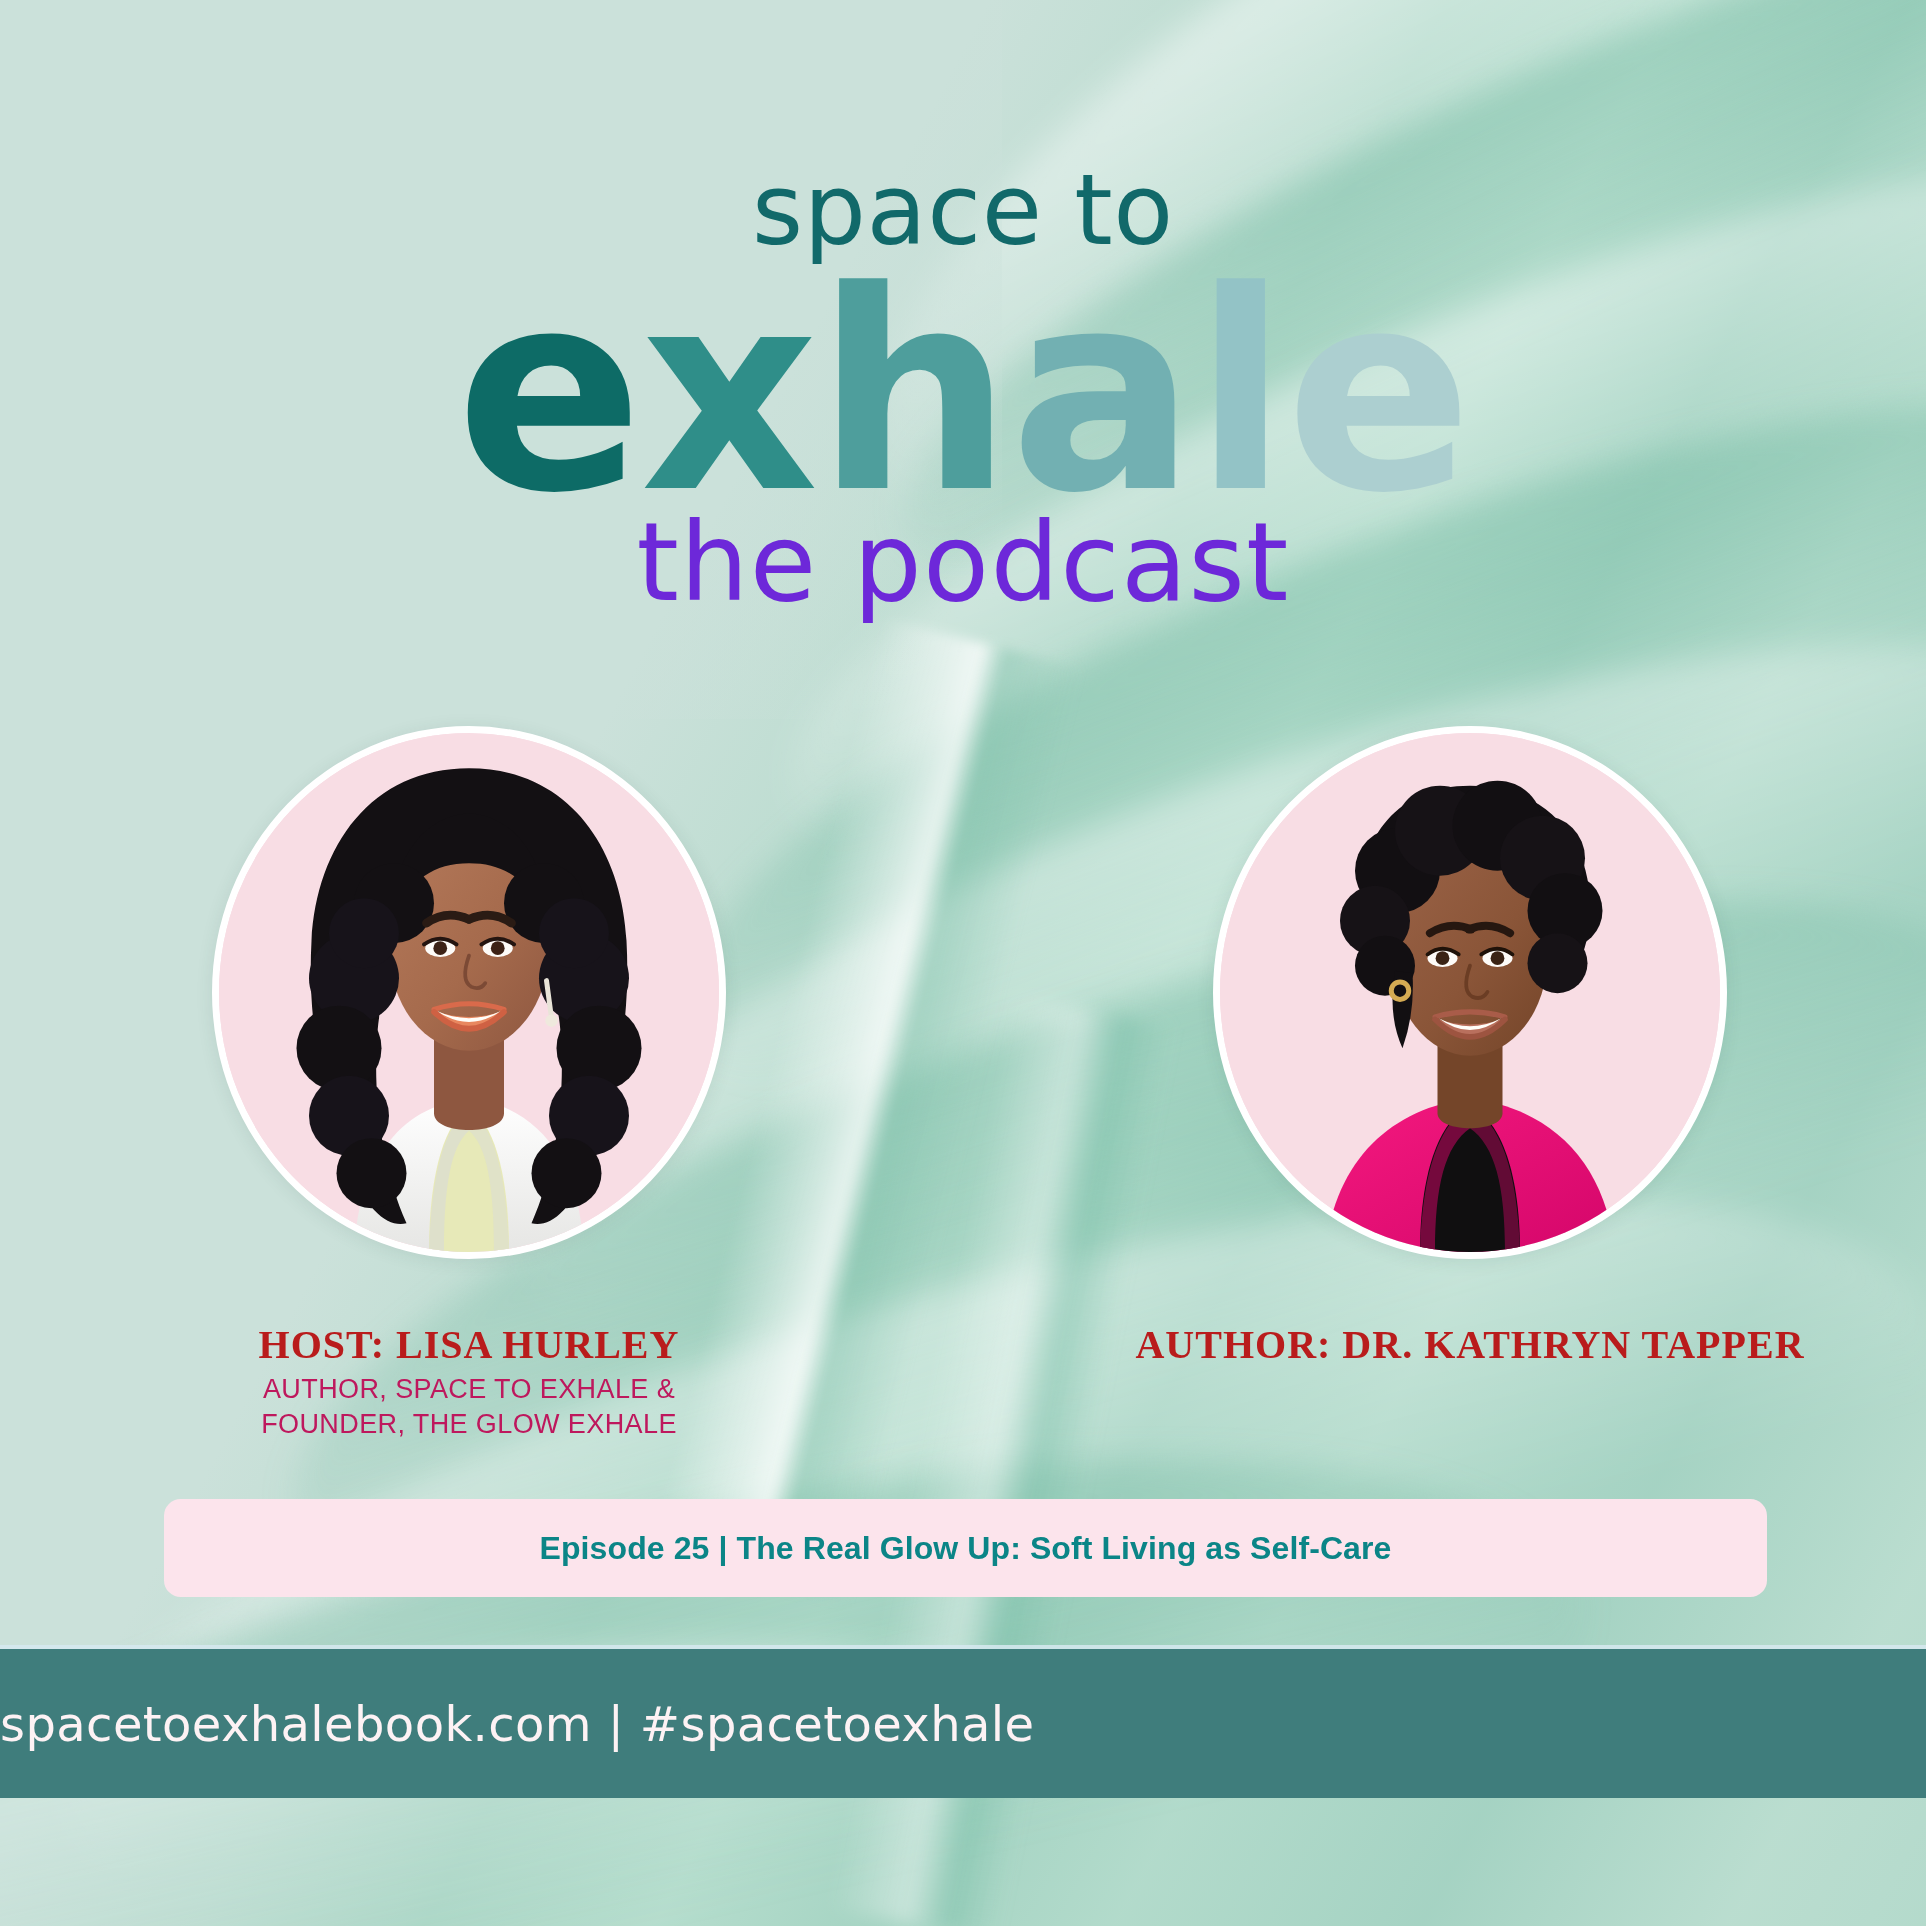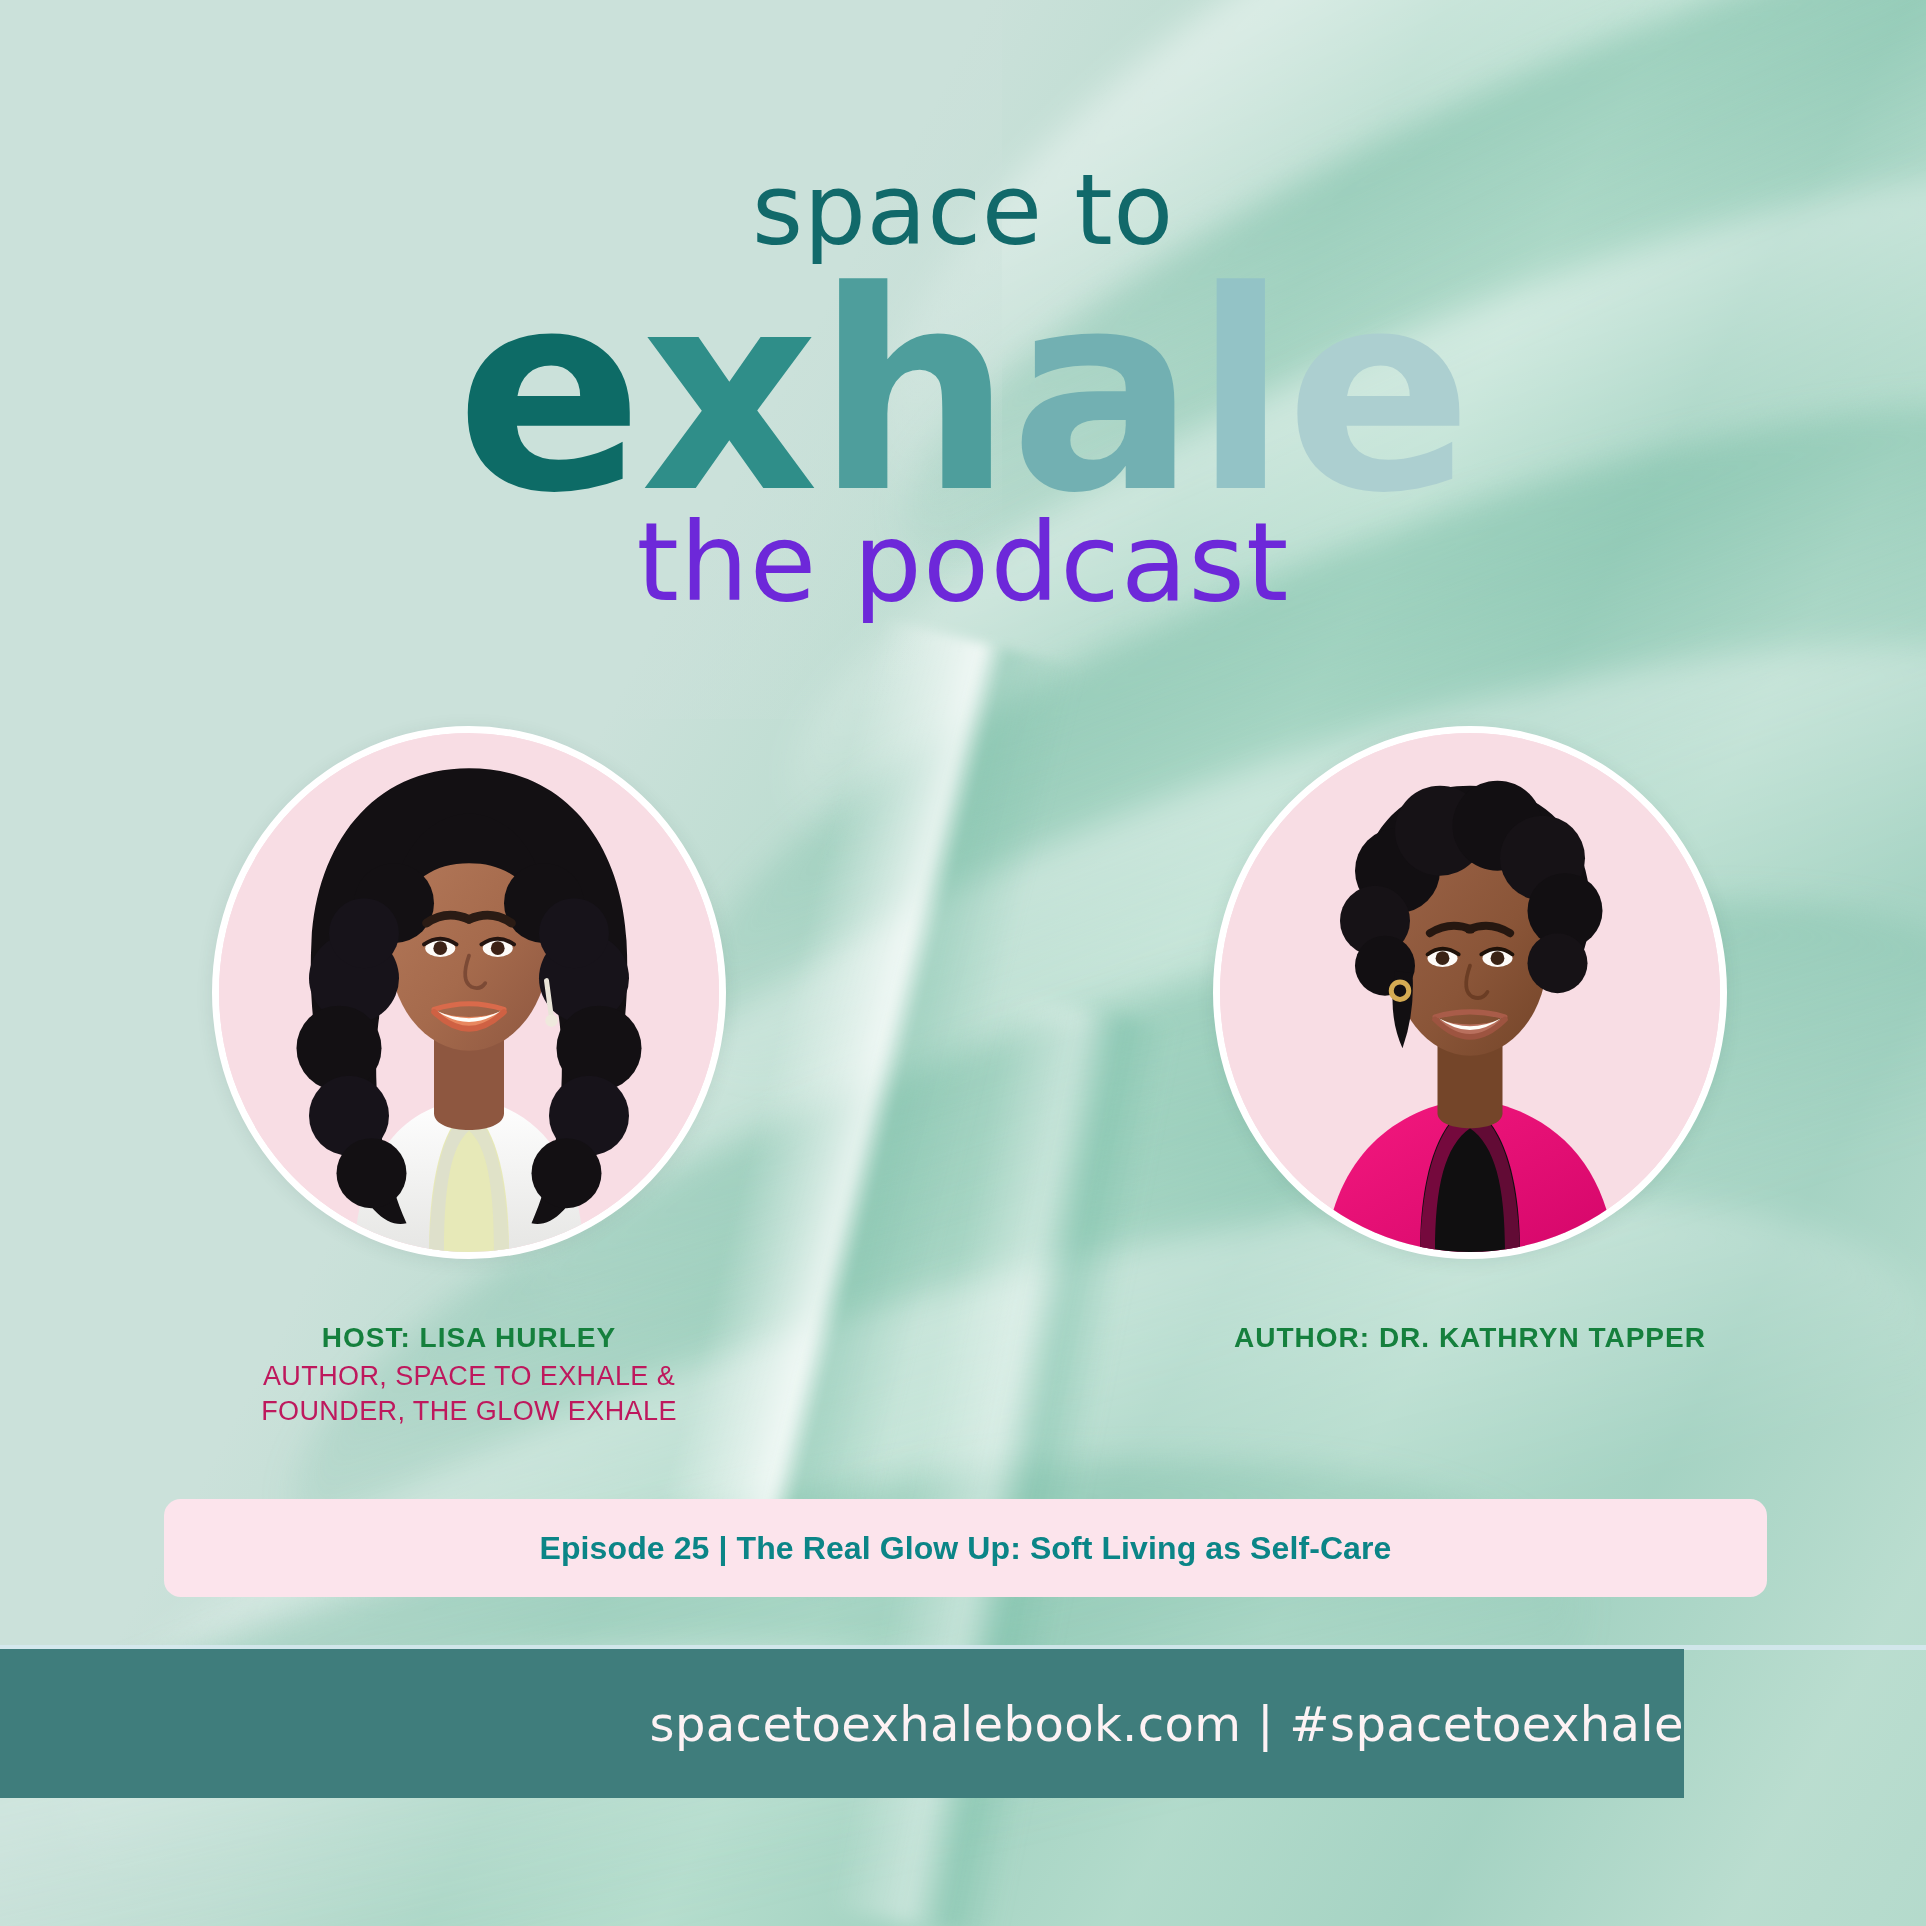--- a/index.html
+++ b/index.html
@@ -125,23 +125,23 @@
   }
   #host-portrait{left:212px;top:726px;}
   #guest-portrait{left:1213px;top:726px;}
   .portrait svg{display:block;width:100%;height:100%;}
 
   
   .speaker{position:absolute;width:706px;text-align:center;}
   #host-caption{left:116px;top:1323px;}
   #guest-caption{left:1117px;top:1323px;}
   .sp-name{
-    font-size:28px;font-weight:700;letter-spacing:1px;
-    color:#15803d;line-height:1.08;
-    font-family:Liberation Sans, sans-serif;
+    font-size:40px;font-weight:700;letter-spacing:1px;
+    color:#b91c1c;line-height:1.08;
+    font-family:Liberation Serif, serif;
   }
   .sp-role{
     margin-top:6px;
     font-size:27px;font-weight:400;letter-spacing:0.4px;
     color:#be185d;line-height:1.28;
     font-family:"Liberation Sans", sans-serif;
   }
 
   
   #episode-pill{
@@ -150,23 +150,23 @@
     display:flex;align-items:center;justify-content:center;
   }
   #episode-title{
     font-size:32px;font-weight:700;letter-spacing:0.1px;
     color:#0b8587;white-space:nowrap;
     font-family:"Liberation Sans", sans-serif;
   }
 
   
   #footer-bar{
-    position:absolute;left:0;top:1649px;width:1684px;height:149px;
+    position:absolute;left:0;top:1649px;width:1926px;height:149px;
     background:#3f7d7c;
-    display:flex;align-items:center;justify-content:flex-end;
+    display:flex;align-items:center;justify-content:flex-start;
   }
   #footer-text{
     font-size:48px;font-weight:400;letter-spacing:0.4px;
     color:#fdf2f4;
     font-family:"DejaVu Sans", sans-serif;
   }
   #footer-hairline{
     position:absolute;left:0;top:1645px;width:1926px;height:4.5px;
     background:rgba(214,233,240,.85);
   }

